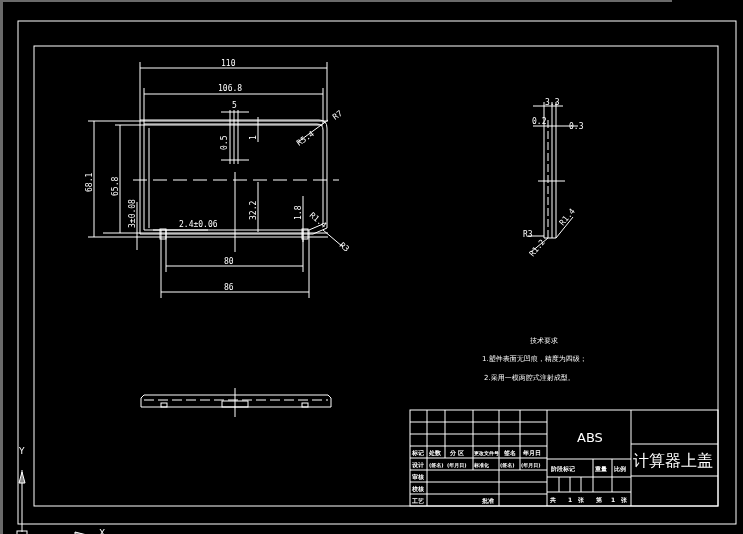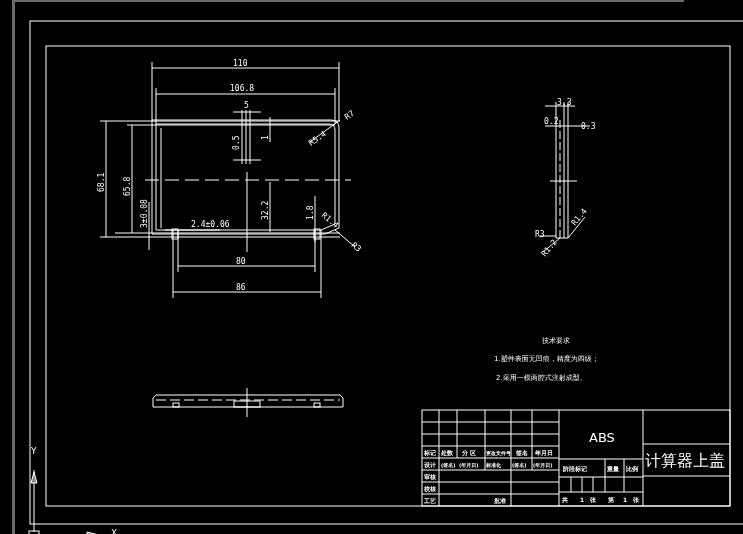--- a/index.html
+++ b/index.html
@@ -1,17 +1,17 @@
 <!DOCTYPE html>
 <html><head>
   <meta charset="utf-8">
   <style>
     html, body { margin: 0; padding: 0; background: #000; }
     body { width: 743px; height: 534px; position: relative; overflow: hidden; font-family: "DejaVu Sans", sans-serif; }
-    .canvas { position: absolute; left: 12px; top: 0; width: 672px; height: 534px; background: #000; border-left: 3px solid #6a6a6a; border-top: 2px solid #6a6a6a; box-sizing: border-box; }
+    .canvas { position: absolute; left: 0; top: 0; width: 672px; height: 534px; background: #000; border-left: 3px solid #6a6a6a; border-top: 2px solid #6a6a6a; box-sizing: border-box; }
     svg { position: absolute; left: 0; top: 0; }
     .dim { font-family: "DejaVu Sans Mono", monospace; font-size: 8px; fill: #fff; }
     .tb  { font-family: "DejaVu Sans", sans-serif; font-size: 6px; fill: #fff; font-weight: bold; }
     .note { font-family: "DejaVu Sans", sans-serif; font-size: 7px; fill: #fff; }
   </style>
 </head>
 <body>
 
 <div class="canvas">
 <svg width="743" height="534" viewBox="0 0 743 534" stroke="#fff" fill="none" stroke-width="1">

